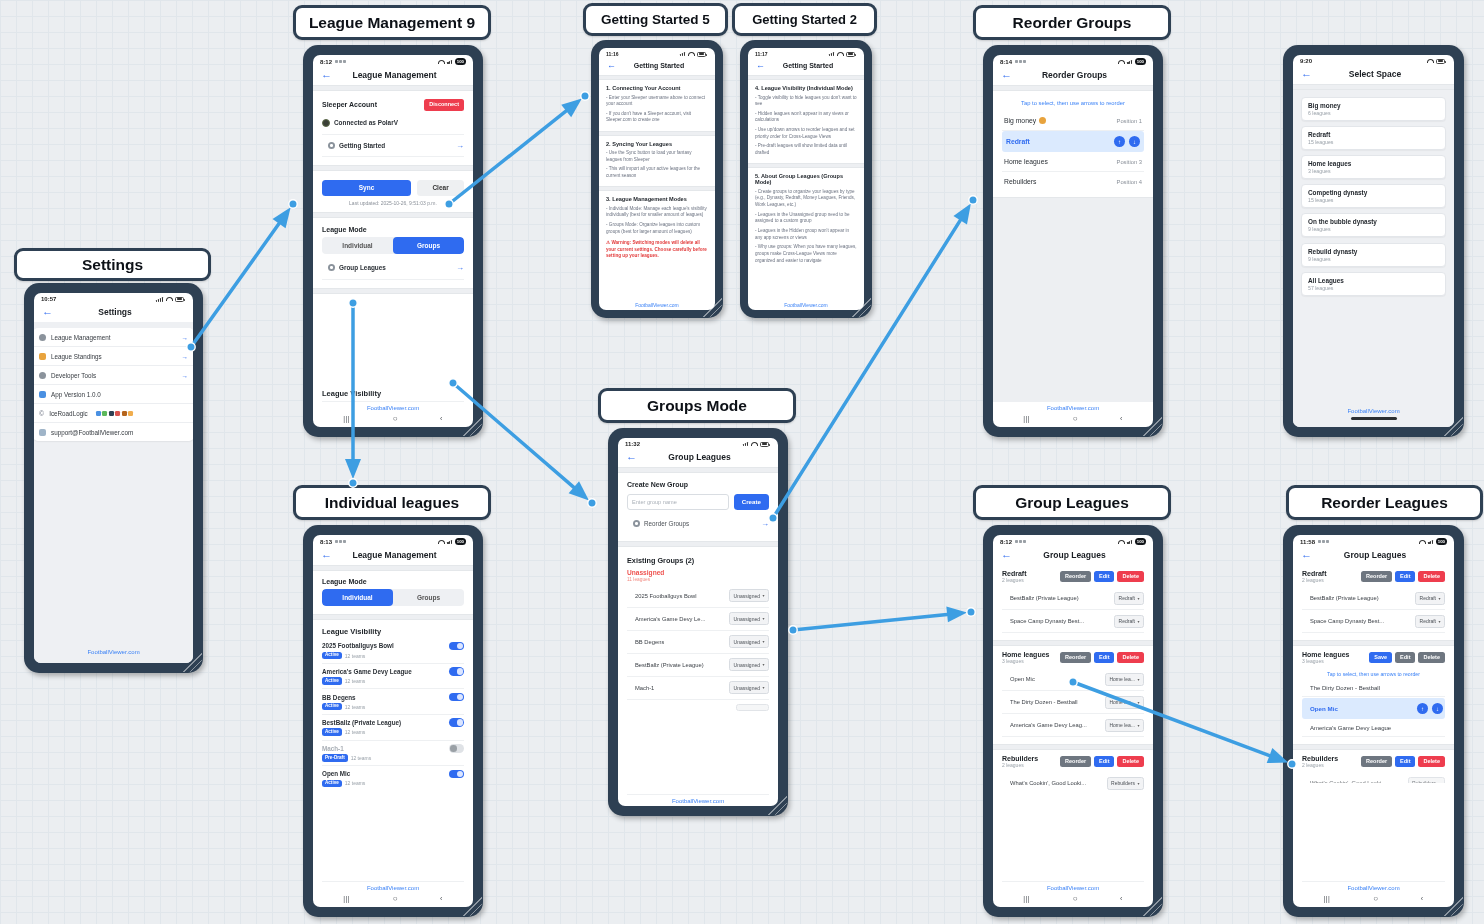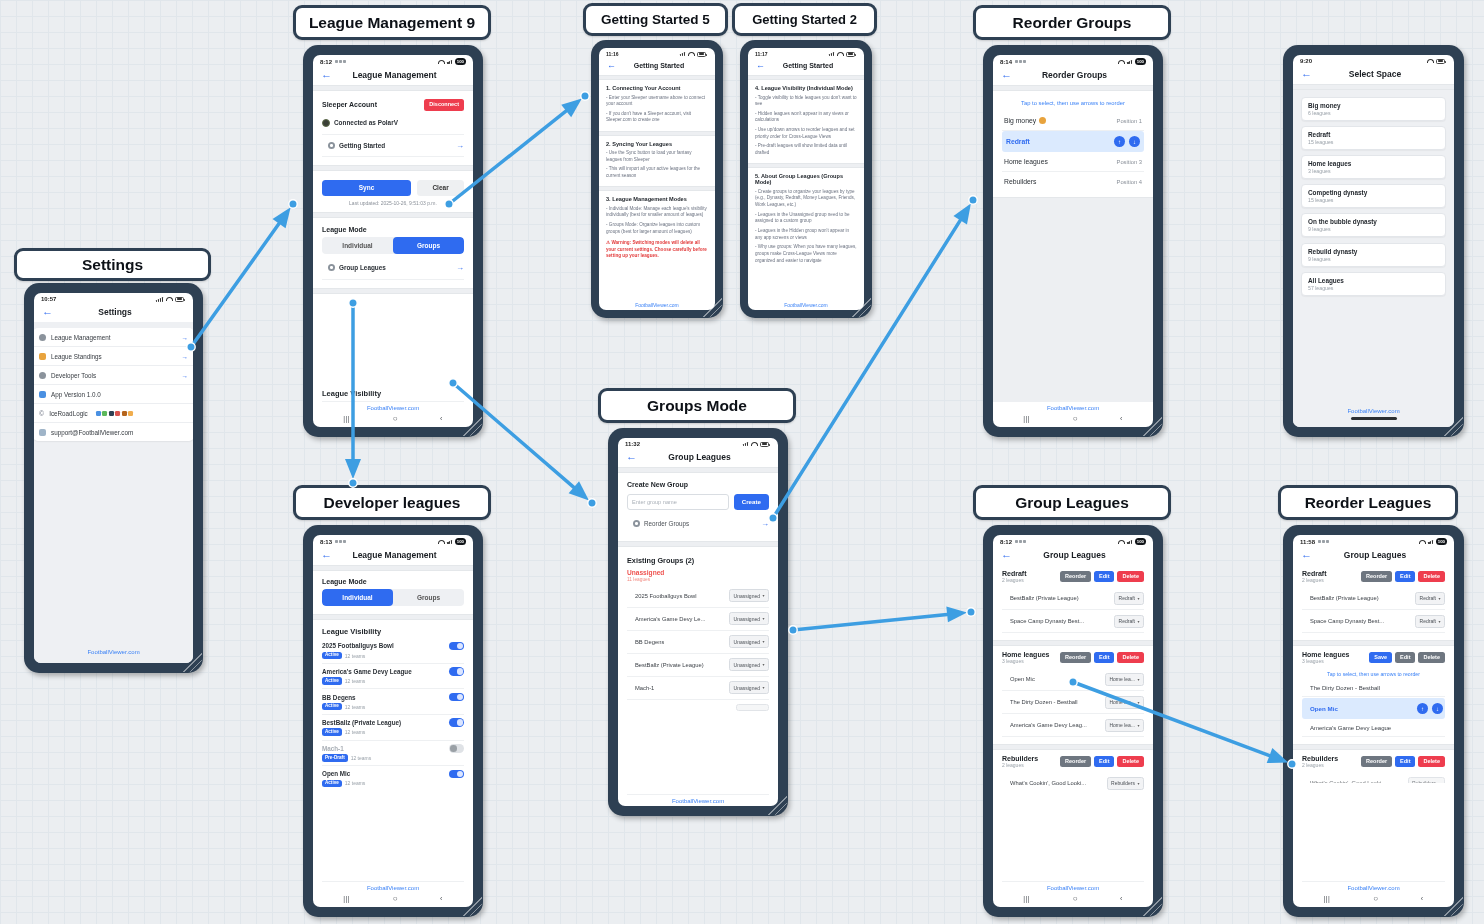--- a/index.html
+++ b/index.html
@@ -477,21 +477,21 @@
           <div class="homebar"></div>
         </div>
       </div>
     </div>
     <div class="corner"></div>
   </div>
 </div>
 
 <div class="frame" style="left:293px;top:485px;width:198px;height:432px">
   <div class="frame-label" style="left:0;top:0;width:198px;height:35px">
-        <span>Developer leagues</span>
+        <span>Individual leagues</span>
       </div>
   <div class="phone" style="left:10px;top:40px;width:180px;height:392px">
     <div class="screen">
       <div class="status">
         <span style="display:inline-flex;align-items:center">
               <span class="stime">8:13</span>
               <span class="sico">
                 <i></i>
                 <i></i>
                 <i></i>
@@ -808,21 +808,21 @@
           <span class="nh">○</span>
           <span class="ng">‹</span>
         </div>
       </div>
     </div>
     <div class="corner"></div>
   </div>
 </div>
 
 <div class="frame" style="left:1274px;top:485px;width:197px;height:432px">
-  <div class="frame-label" style="left:4px;top:0;width:180px;height:35px">
+  <div class="frame-label" style="left:12px;top:0;width:197px;height:35px">
         <span>Reorder Leagues</span>
       </div>
   <div class="phone" style="left:9px;top:40px;width:181px;height:392px">
     <div class="screen">
       <div class="status">
         <span style="display:inline-flex;align-items:center">
               <span class="stime">11:58</span>
               <span class="sico">
                 <i></i>
                 <i></i>

